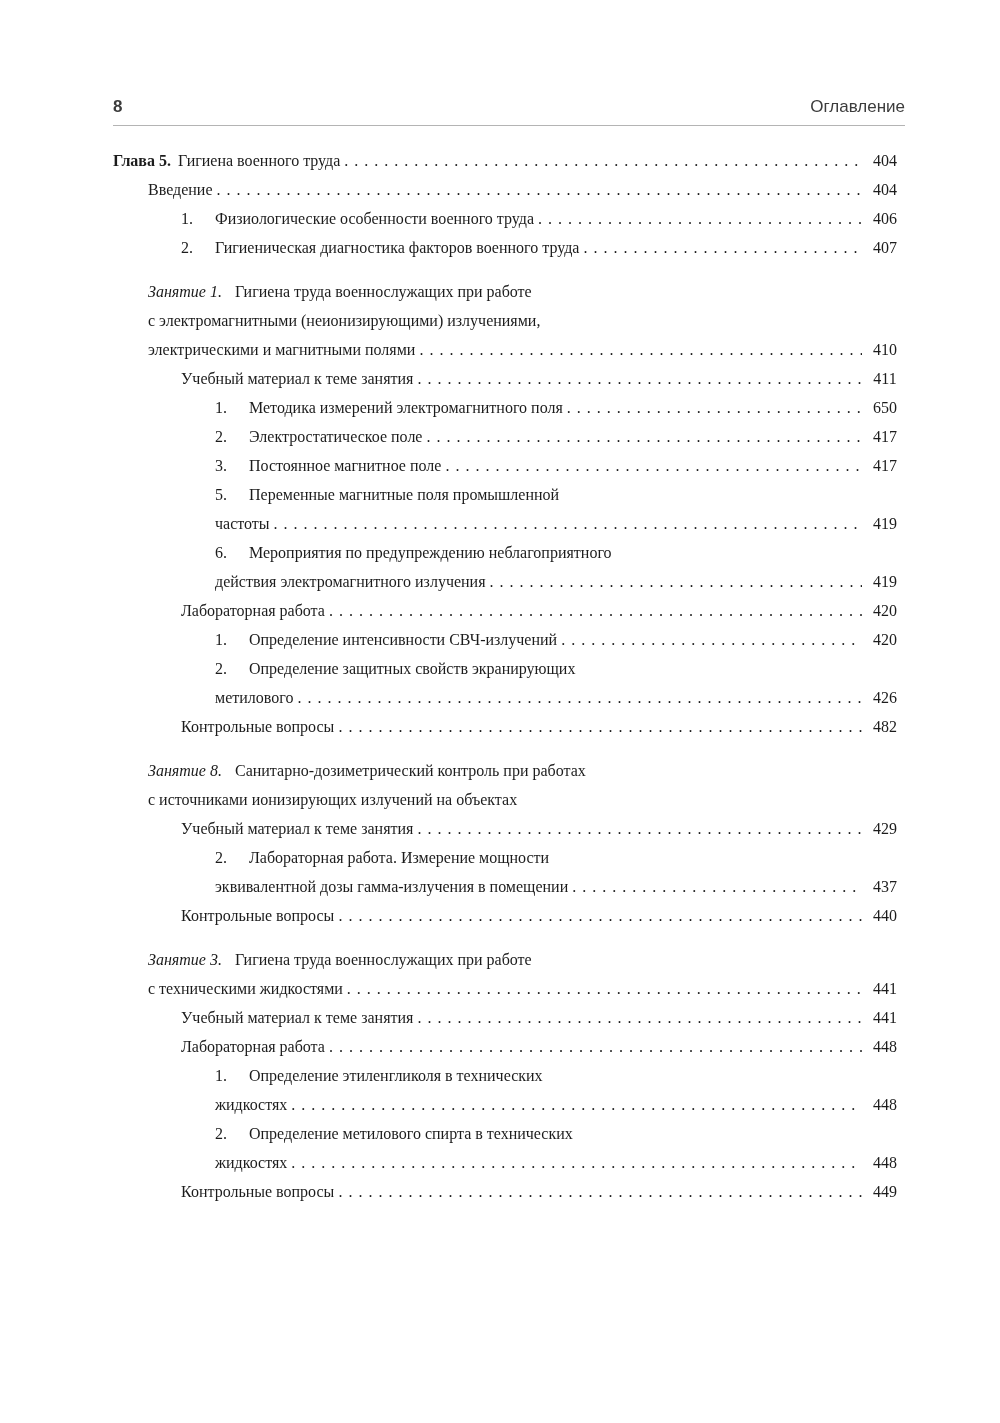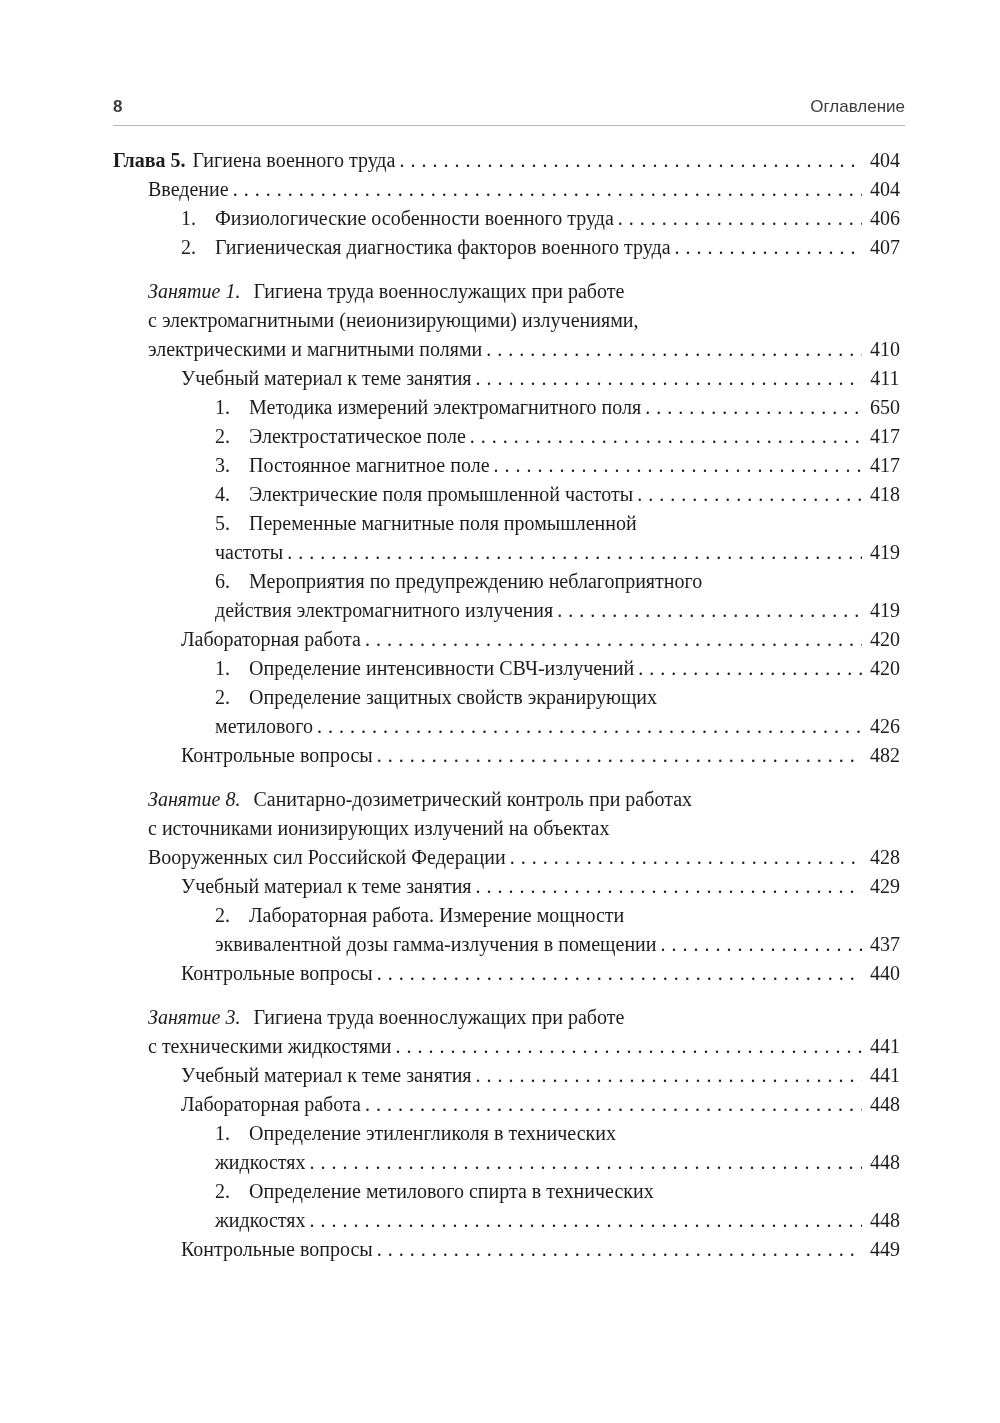--- a/index.html
+++ b/index.html
@@ -28,21 +28,21 @@
     padding-bottom: 8px;
   }
   .page-header .page-num { font-weight: 600; }
   .header-rule {
     border: none;
     border-top: 1px solid #b4b4b4;
     height: 0;
   }
   .toc {
     padding-top: 20px;
-    font-size: 20px;
+    font-size: 16px;
     line-height: 29px;
   }
   .entry { }
   .entry.sb { margin-top: 15px; }
   .ind-0 { margin-left: 0; }
   .ind-1 { margin-left: 35px; }
   .ind-2 { margin-left: 68px; }
   .ind-3 { margin-left: 102px; }
   .line { white-space: nowrap; }
   .line.last { display: flex; align-items: baseline; white-space: normal; }
@@ -137,27 +137,20 @@
         </div>
       </div>
       <div class="entry ind-3">
         <div class="line last">
           <span class="text"><span class="num">3.</span>Постоянное магнитное поле</span>
           <span class="dots"></span>
           <span class="pg">417</span>
         </div>
       </div>
       <div class="entry ind-3">
-        <div class="line last">
-          <span class="text"><span class="num">4.</span>Электрические поля промышленной частоты</span>
-          <span class="dots"></span>
-          <span class="pg">418</span>
-        </div>
-      </div>
-      <div class="entry ind-3">
         <div class="line"><span class="text"><span class="num">5.</span>Переменные магнитные поля промышленной</span></div>
         <div class="line last">
           <span class="text">частоты</span>
           <span class="dots"></span>
           <span class="pg">419</span>
         </div>
       </div>
       <div class="entry ind-3">
         <div class="line"><span class="text"><span class="num">6.</span>Мероприятия по предупреждению неблагоприятного</span></div>
         <div class="line last">
@@ -191,25 +184,20 @@
       <div class="entry ind-2">
         <div class="line last">
           <span class="text">Контрольные вопросы</span>
           <span class="dots"></span>
           <span class="pg">482</span>
         </div>
       </div>
       <div class="entry ind-1 sb">
         <div class="line"><span class="text"><span class="pre-i">Занятие 8.</span>Санитарно-дозиметрический контроль при работах</span></div>
         <div class="line"><span class="text">с источниками ионизирующих излучений на объектах</span></div>
-        <div class="line last">
-          <span class="text">Вооруженных сил Российской Федерации</span>
-          <span class="dots"></span>
-          <span class="pg">428</span>
-        </div>
       </div>
       <div class="entry ind-2">
         <div class="line last">
           <span class="text">Учебный материал к теме занятия</span>
           <span class="dots"></span>
           <span class="pg">429</span>
         </div>
       </div>
       <div class="entry ind-3">
         <div class="line"><span class="text"><span class="num">2.</span>Лабораторная работа. Измерение мощности</span></div>

